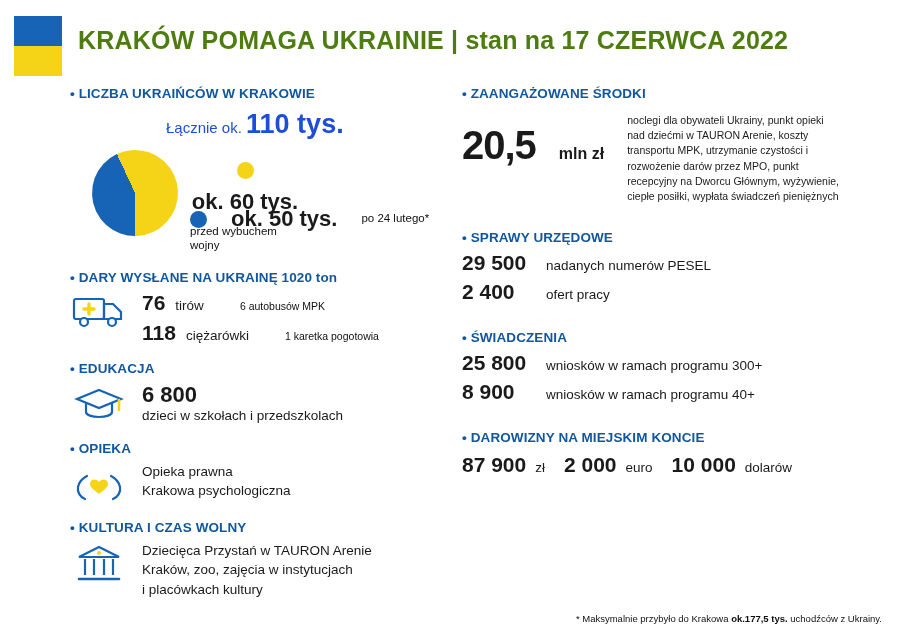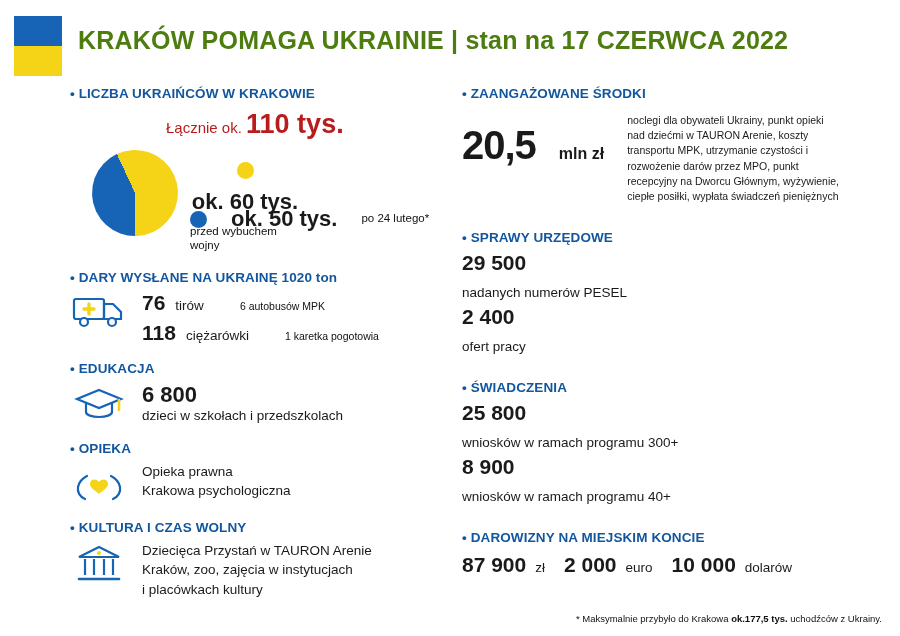--- a/index.html
+++ b/index.html
@@ -27,21 +27,21 @@
   .col-left{position:absolute;left:70px;top:86px;width:380px;}
   .col-right{position:absolute;left:462px;top:86px;width:420px;}
 
   .sec-head{
     font-size:13.5px;font-weight:bold;color:#12579e;
     letter-spacing:.1px;margin:0 0 6px 0;
   }
 
   
   .pop-total{
-    margin-left:96px;font-size:15px;color:#b91c1c;
+    margin-left:96px;font-size:15px;color:#1d4ed8;
     line-height:1;margin-top:10px;
   }
   .pop-total b{font-size:27px;font-weight:bold;}
   .pie-wrap{position:relative;height:110px;margin-top:6px;}
   .pie{
     position:absolute;left:22px;top:6px;width:86px;height:86px;border-radius:50%;
     background:conic-gradient(#f5d417 0deg 205deg, #1763b5 205deg 360deg);
     transform:rotate(-25deg);
   }
   .legend-row{position:absolute;display:flex;align-items:center;gap:10px;}
@@ -67,21 +67,21 @@
 
   .opieka-l{font-size:13.5px;line-height:1.45;}
   .kultura-l{font-size:13.5px;line-height:1.45;}
 
   
   .money-wrap{display:flex;align-items:flex-start;gap:23px;margin-top:10px;}
   .money-num{font-size:40px;font-weight:bold;letter-spacing:-1px;line-height:1;padding-top:14px;}
   .money-unit{font-size:16px;font-weight:bold;padding-top:34px;}
   .money-desc{font-size:10.5px;line-height:1.45;max-width:215px;padding-top:2px;}
 
-  .stat-line{display:flex;align-items:baseline;gap:10px;margin-top:5px;flex-direction:column;}
+  .stat-line{display:flex;align-items:baseline;gap:10px;margin-top:5px;}
   .stat-num{font-size:21px;font-weight:bold;min-width:74px;}
   .stat-txt{font-size:13.5px;}
 
   .don-line{display:flex;align-items:baseline;gap:9px;margin-top:8px;}
   .don-num{font-size:21px;font-weight:bold;}
   .don-cur{font-size:13.5px;}
 
   .footnote{
     position:absolute;right:18px;bottom:12px;font-size:9.5px;color:#111;
   }

